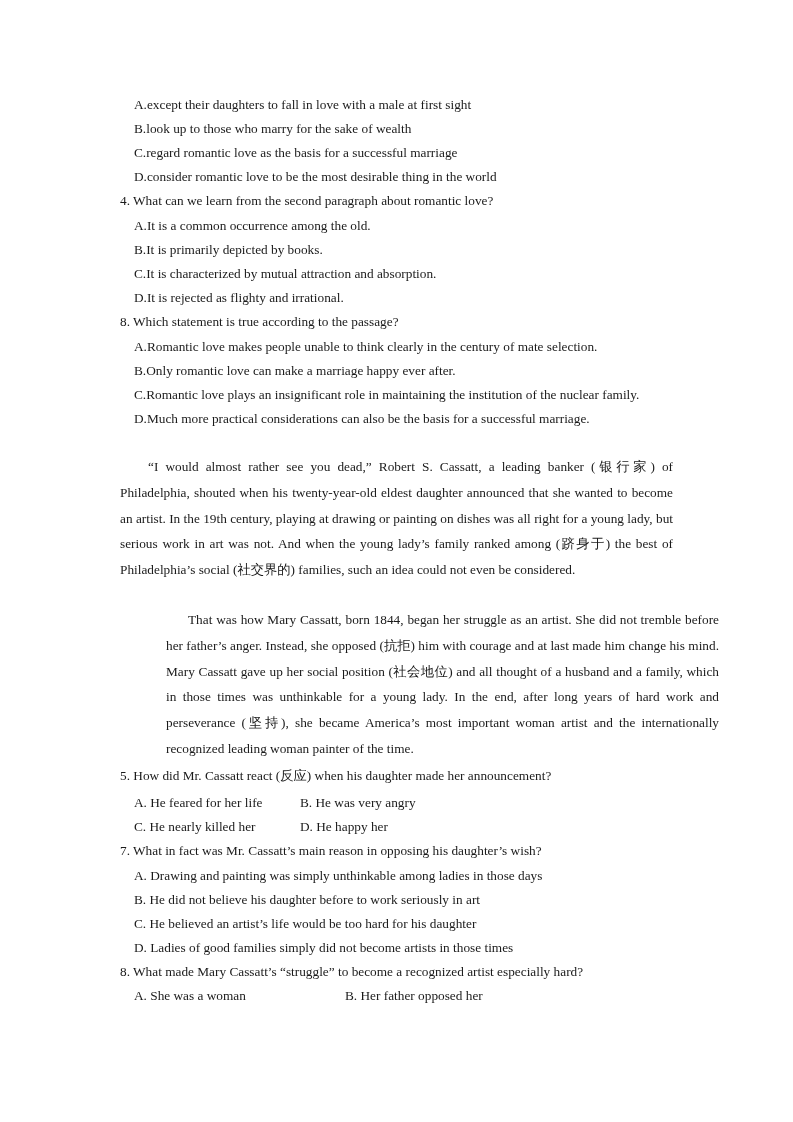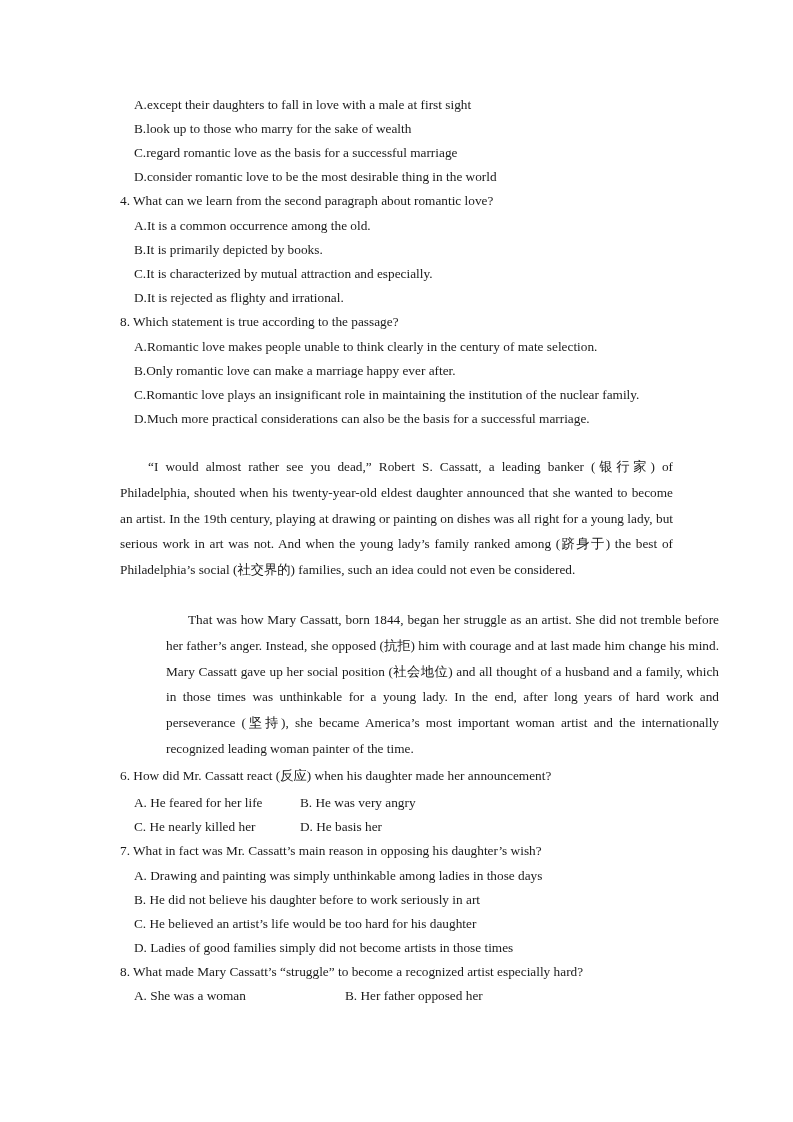--- a/index.html
+++ b/index.html
@@ -21,37 +21,37 @@
 <div class="page">
 
   <div class="line opt" style="top:97px">A.except their daughters to fall in love with a male at first sight</div>
   <div class="line opt" style="top:121px">B.look up to those who marry for the sake of wealth</div>
   <div class="line opt" style="top:145px">C.regard romantic love as the basis for a successful marriage</div>
   <div class="line opt" style="top:169px">D.consider romantic love to be the most desirable thing in the world</div>
 
   <div class="line q" style="top:193px">4. What can we learn from the second paragraph about romantic love?</div>
   <div class="line opt" style="top:218px">A.It is a common occurrence among the old.</div>
   <div class="line opt" style="top:242px">B.It is primarily depicted by books.</div>
-  <div class="line opt" style="top:266px">C.It is characterized by mutual attraction and especially.</div>
+  <div class="line opt" style="top:266px">C.It is characterized by mutual attraction and absorption.</div>
   <div class="line opt" style="top:290px">D.It is rejected as flighty and irrational.</div>
 
   <div class="line q" style="top:314px">8. Which statement is true according to the passage?</div>
   <div class="line opt" style="top:339px">A.Romantic love makes people unable to think clearly in the century of mate selection.</div>
   <div class="line opt" style="top:387px">C.Romantic love plays an insignificant role in maintaining the institution of the nuclear family.</div>
   <div class="line opt" style="top:363px">B.Only romantic love can make a marriage happy ever after.</div>
   <div class="line opt" style="top:411px">D.Much more practical considerations can also be the basis for a successful marriage.</div>
 
   <div class="para" style="top:454px">“I would almost rather see you dead,” Robert S. Cassatt, a leading banker (银行家) of Philadelphia, shouted when his twenty-year-old eldest daughter announced that she wanted to become an artist. In the 19th century, playing at drawing or painting on dishes was all right for a young lady, but serious work in art was not. And when the young lady’s family ranked among (跻身于) the best of Philadelphia’s social (社交界的) families, such an idea could not even be considered.</div>
   <div class="para para2" style="top:607px">That was how Mary Cassatt, born 1844, began her struggle as an artist. She did not tremble before her father’s anger. Instead, she opposed (抗拒) him with courage and at last made him change his mind. Mary Cassatt gave up her social position (社会地位) and all thought of a husband and a family, which in those times was unthinkable for a young lady. In the end, after long years of hard work and perseverance (坚持), she became America’s most important woman artist and the internationally recognized leading woman painter of the time.</div>
 
-  <div class="line q" style="top:768px">6. How did Mr. Cassatt react (反应) when his daughter made her announcement?</div>
+  <div class="line q" style="top:768px">5. How did Mr. Cassatt react (反应) when his daughter made her announcement?</div>
   <div class="line opt" style="top:795px">A. He feared for her life</div>
   <div class="line" style="top:795px; left:300px">B. He was very angry</div>
   <div class="line opt" style="top:819px">C. He nearly killed her</div>
-  <div class="line" style="top:819px; left:300px">D. He basis her</div>
+  <div class="line" style="top:819px; left:300px">D. He happy her</div>
 
   <div class="line q" style="top:843px">7. What in fact was Mr. Cassatt’s main reason in opposing his daughter’s wish?</div>
   <div class="line opt" style="top:868px">A. Drawing and painting was simply unthinkable among ladies in those days</div>
   <div class="line opt" style="top:892px">B. He did not believe his daughter before to work seriously in art</div>
   <div class="line opt" style="top:916px">C. He believed an artist’s life would be too hard for his daughter</div>
   <div class="line opt" style="top:940px">D. Ladies of good families simply did not become artists in those times</div>
 
   <div class="line q" style="top:964px">8. What made Mary Cassatt’s “struggle” to become a recognized artist especially hard?</div>
   <div class="line opt" style="top:988px">A. She was a woman</div>
   <div class="line" style="top:988px; left:345px">B. Her father opposed her</div>

